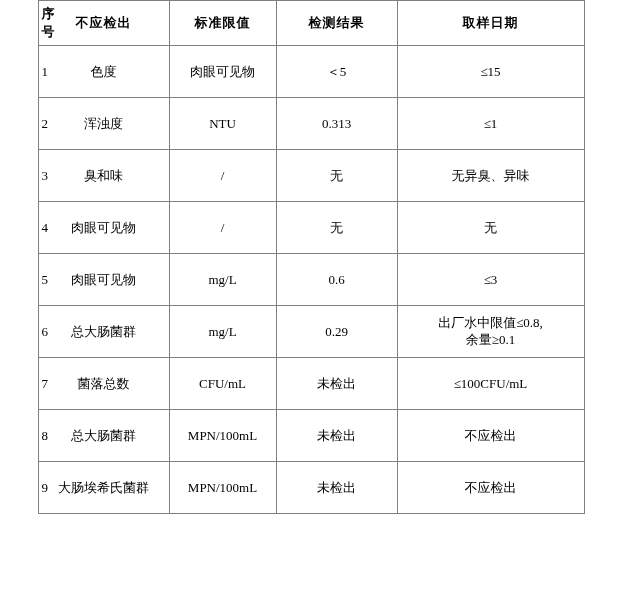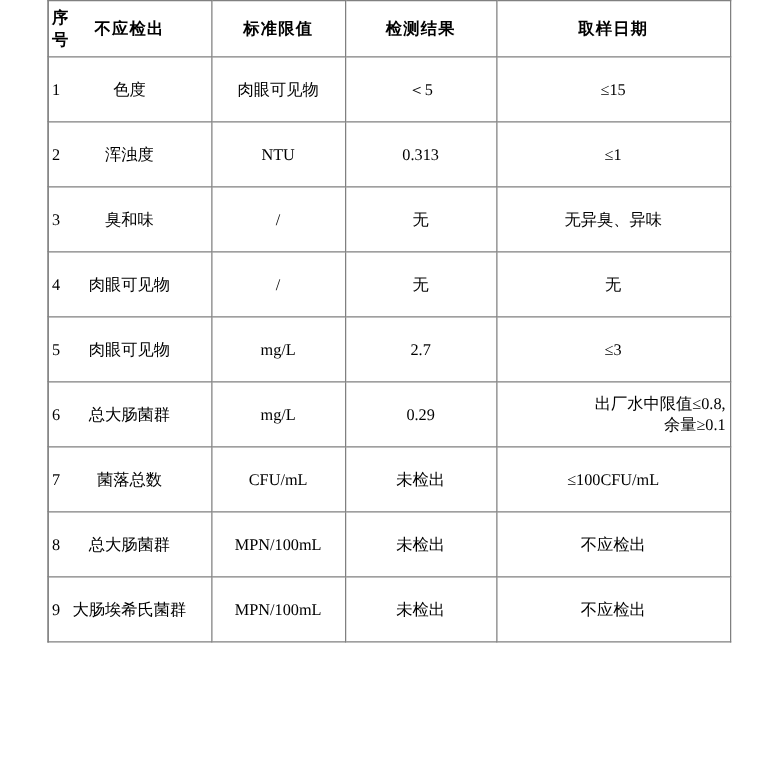--- a/index.html
+++ b/index.html
@@ -62,21 +62,20 @@
     height: 47px;
   }
   td.col-no { width: 52px; }
   td.col-item, th.col-item { width: 124px; }
   td.col-unit, th.col-unit { width: 100px; }
   td.col-result, th.col-result { width: 114px; }
   td.col-limit, th.col-limit { width: 180px; }
   .two-line {
     display: block;
     line-height: 1.3;
-    text-align: right;
   }
 </style>
 </head>
 <body>
 
 <div class="page">
 
 
 
   <table class="report">
@@ -115,21 +114,21 @@
         <td class="col-no">4</td>
         <td class="col-item">肉眼可见物</td>
         <td class="col-unit">/</td>
         <td class="col-result">无</td>
         <td class="col-limit">无</td>
       </tr>
       <tr>
         <td class="col-no">5</td>
         <td class="col-item">肉眼可见物</td>
         <td class="col-unit">mg/L</td>
-        <td class="col-result">2.7</td>
+        <td class="col-result">0.6</td>
         <td class="col-limit">≤3</td>
       </tr>
       <tr>
         <td class="col-no">6</td>
         <td class="col-item">总大肠菌群</td>
         <td class="col-unit">mg/L</td>
         <td class="col-result">0.29</td>
         <td class="col-limit">
           <span class="two-line">出厂水中限值≤0.8,</span>
           <span class="two-line">余量≥0.1</span>

